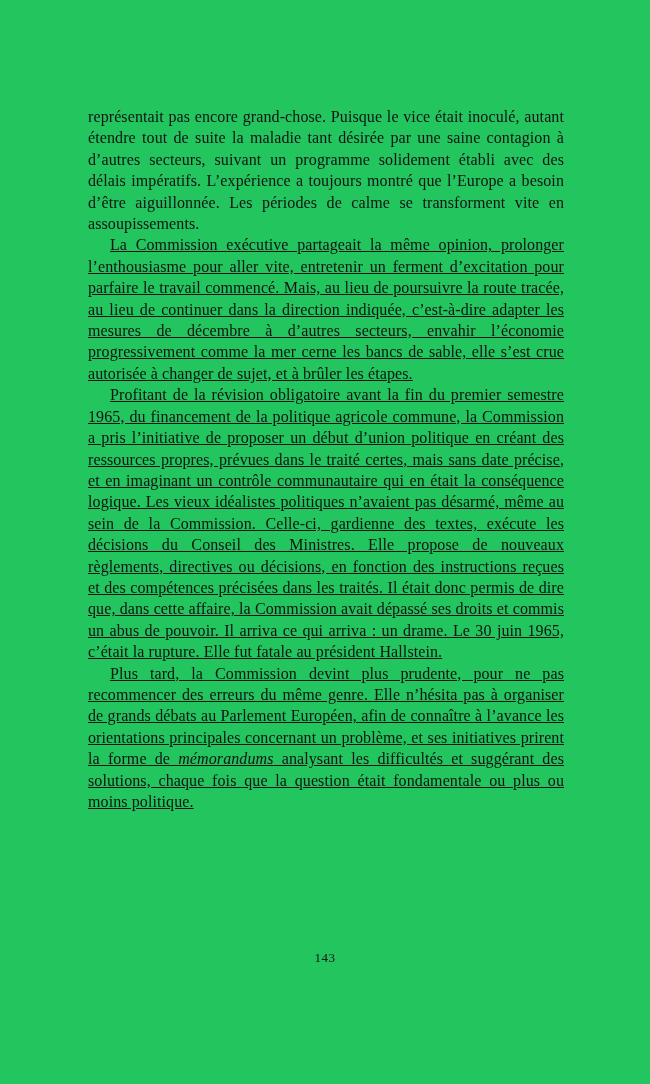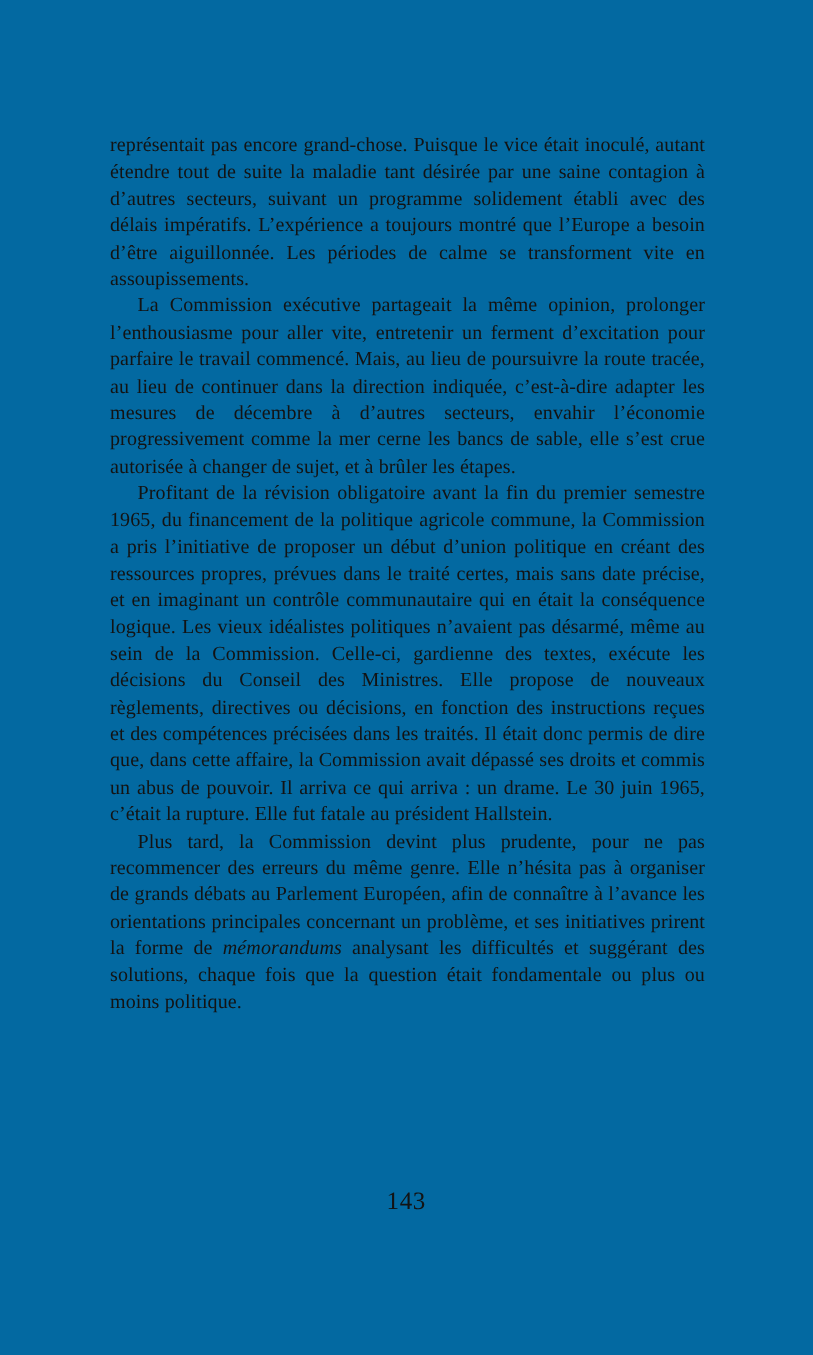--- a/index.html
+++ b/index.html
@@ -5,21 +5,21 @@
   html, body {
     margin: 0;
     padding: 0;
     background: #e8e8e8;
   }
   .page {
     position: relative;
     width: 650px;
     height: 1084px;
     margin: 0 auto;
-    background: #0369a1;
+    background: #22c55e;
     overflow: hidden;
     color: #131313;
     font-family: "Liberation Serif", "DejaVu Serif", serif;
   }
   .text-block {
     position: absolute;
     left: 88px;
     top: 106px;
     width: 476px;
     font-size: 16px;
@@ -28,31 +28,32 @@
     hyphens: auto;
     -webkit-hyphens: auto;
     letter-spacing: 0.1px;
   }
   .text-block p {
     margin: 0;
     padding: 0;
   }
   .text-block p.indent {
     text-indent: 22px;
+    text-decoration: underline;
   }
   .italic {
     font-style: italic;
   }
   .page-number {
     position: absolute;
     top: 950px;
     left: 0;
     width: 100%;
     text-align: center;
-    font-size: 20px;
+    font-size: 13px;
     letter-spacing: 0.5px;
   }
 </style>
 </head>
 <body>
 
 <div class="page">
   <div class="text-block">
       <p><span>représentait pas encore grand-chose. Puisque le vice était inoculé, autant étendre tout de suite la maladie tant désirée par une saine contagion à d’autres secteurs, suivant un programme solidement établi avec des délais impératifs. L’expérience a toujours montré que l’Europe a besoin d’être aiguillonnée. Les périodes de calme se transforment vite en assoupissements.</span></p>
       <p class="indent"><span>La Commission exécutive partageait la même opinion, prolonger l’enthousiasme pour aller vite, entretenir un ferment d’excitation pour parfaire le travail commencé. Mais, au lieu de poursuivre la route tracée, au lieu de continuer dans la direction indiquée, c’est-à-dire adapter les mesures de décembre à d’autres secteurs, envahir l’économie progressivement comme la mer cerne les bancs de sable, elle s’est crue autorisée à changer de sujet, et à brûler les étapes.</span></p>

